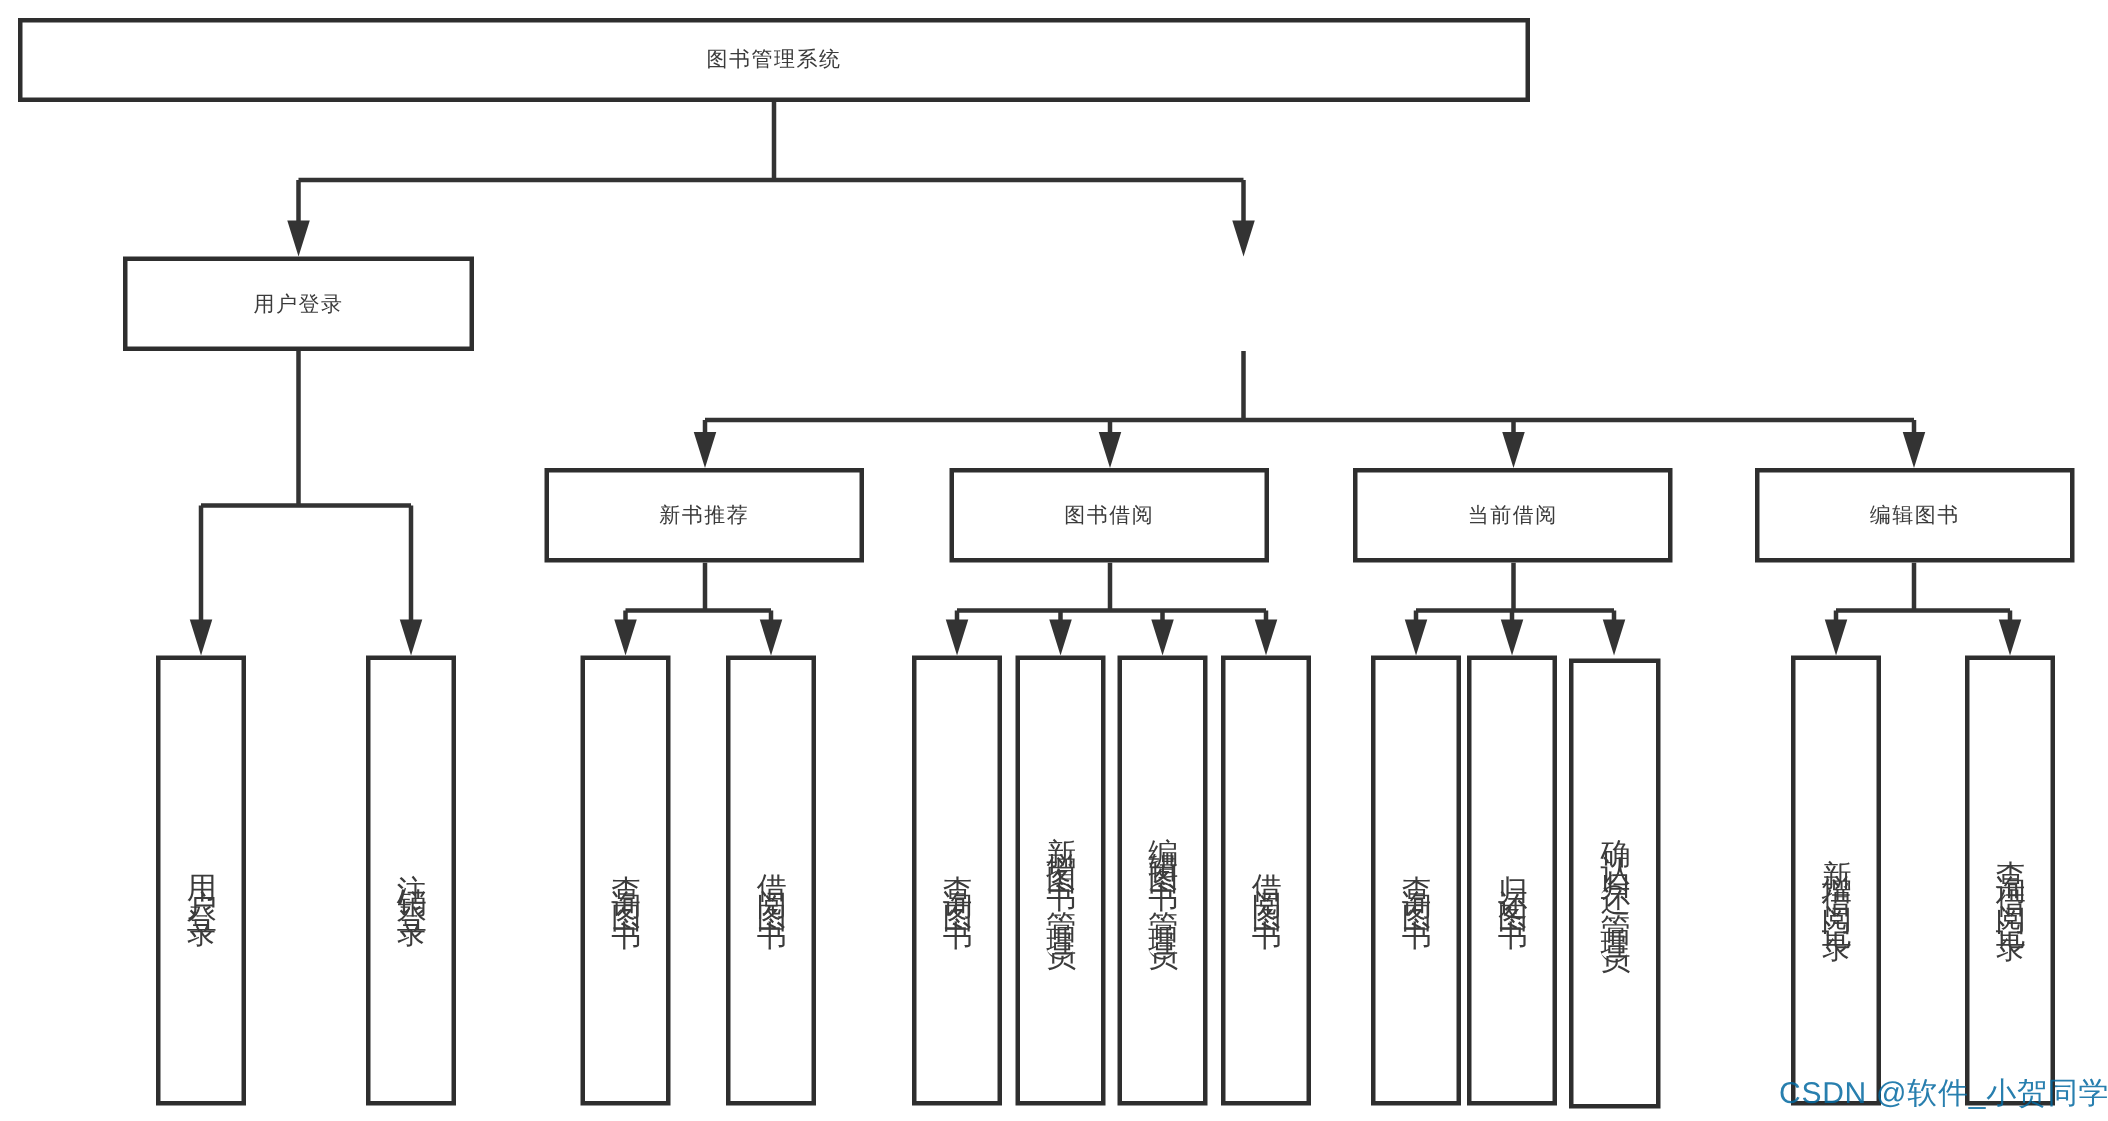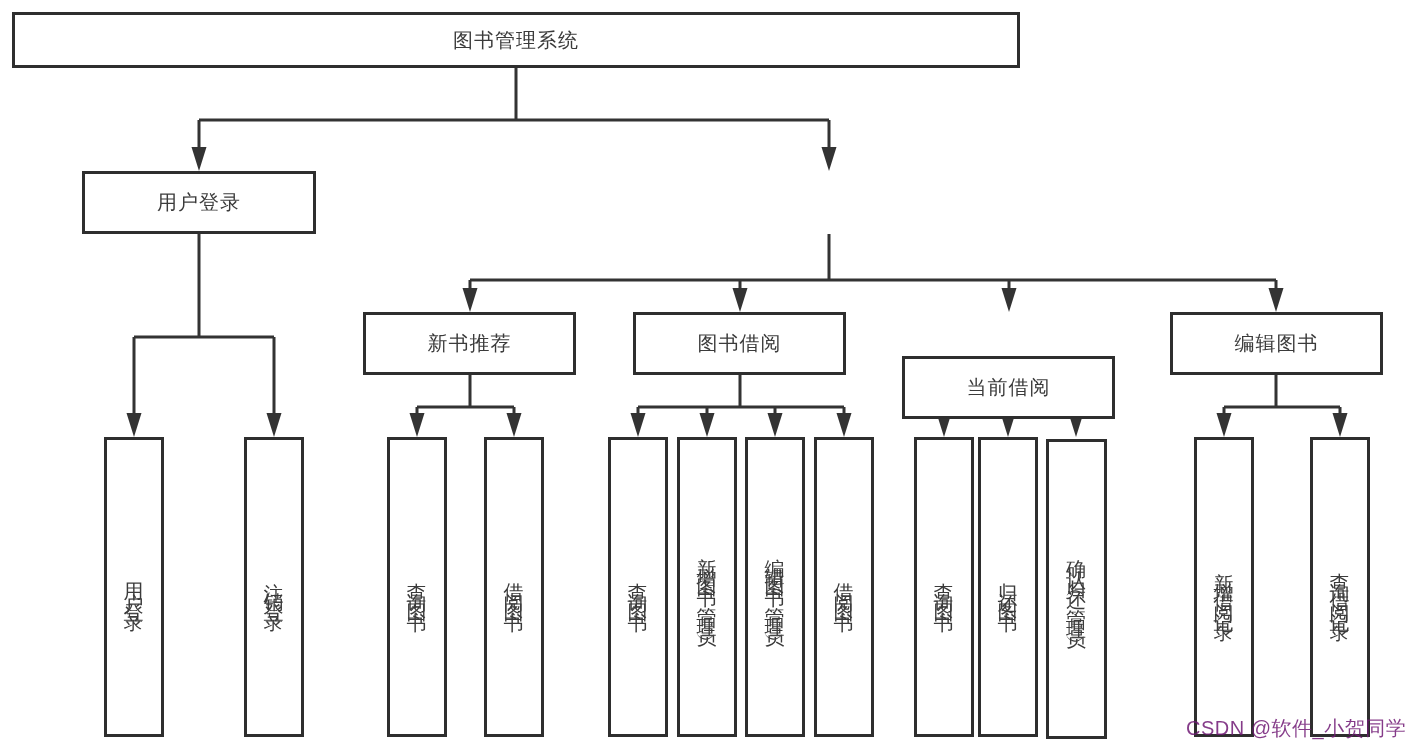--- a/index.html
+++ b/index.html
@@ -14,34 +14,34 @@
   svg.connectors path { stroke:#333333; stroke-width:3; fill:none; }
   svg.connectors polygon { fill:#333333; stroke:none; }
   .box {
     position:absolute;
     box-sizing:border-box;
     background:#ffffff;
     border:3px solid #2e2e2e;
     display:flex; align-items:center; justify-content:center;
     color:#3b3b3b;
   }
-  .hbox .label { font-size:20px; letter-spacing:1px; white-space:nowrap; }
+  .hbox .label { font-size:14px; letter-spacing:1px; white-space:nowrap; }
   .vwrap .vtext {
     writing-mode:vertical-lr;
     text-orientation:mixed;
     font-size:20px;
     letter-spacing:10px;
     line-height:1;
     white-space:nowrap;
   }
   .watermark {
     position:absolute;
     left:1186px; top:715px;
     font-size:20px;
-    color:#701a75;
+    color:#0369a1;
     opacity:0.85;
     letter-spacing:0.5px;
     white-space:nowrap;
   }
 </style>
 </head>
 <body>
 
 <div class="canvas">
 
@@ -110,21 +110,21 @@
   <div class="box hbox" style="left:82px; top:171px; width:234px; height:63px;">
     <span class="label">用户登录</span>
   </div>
 
   <div class="box hbox" style="left:363px; top:312px; width:213px; height:63px;">
     <span class="label">新书推荐</span>
   </div>
   <div class="box hbox" style="left:633px; top:312px; width:213px; height:63px;">
     <span class="label">图书借阅</span>
   </div>
-  <div class="box hbox" style="left:902px; top:312px; width:213px; height:63px;margin-top:44px;">
+  <div class="box hbox" style="left:902px; top:312px; width:213px; height:63px;">
     <span class="label">当前借阅</span>
   </div>
   <div class="box hbox" style="left:1170px; top:312px; width:213px; height:63px;">
     <span class="label">编辑图书</span>
   </div>
 
   <div class="box vwrap" style="left:104px; top:437px; width:60px; height:300px;">
     <span class="vtext">用户登录</span>
   </div>
   <div class="box vwrap" style="left:244px; top:437px; width:60px; height:300px;">

